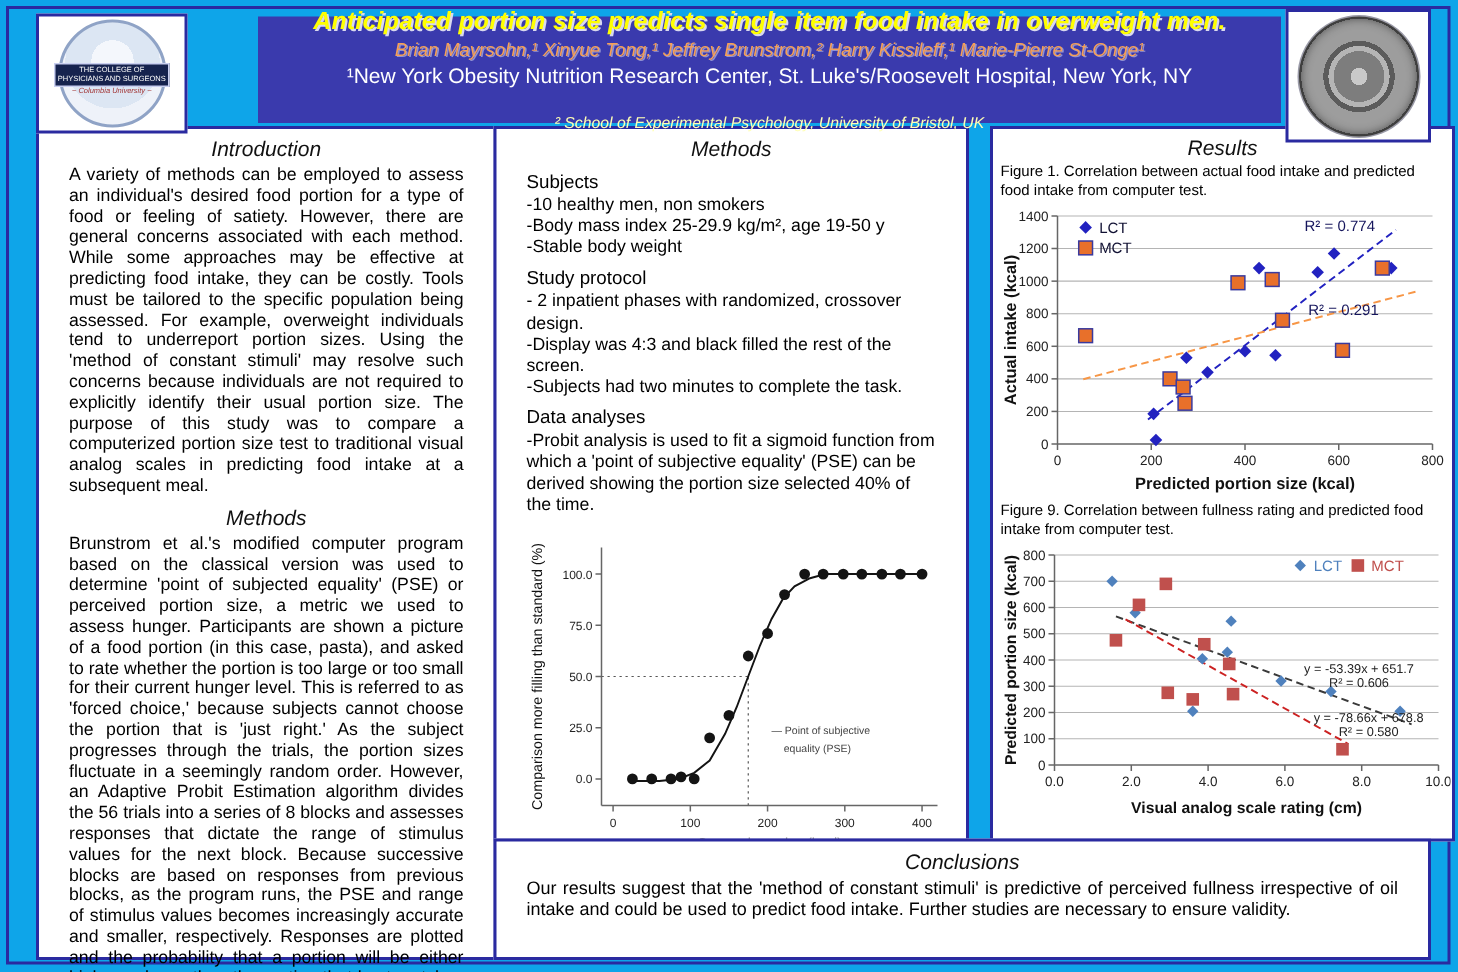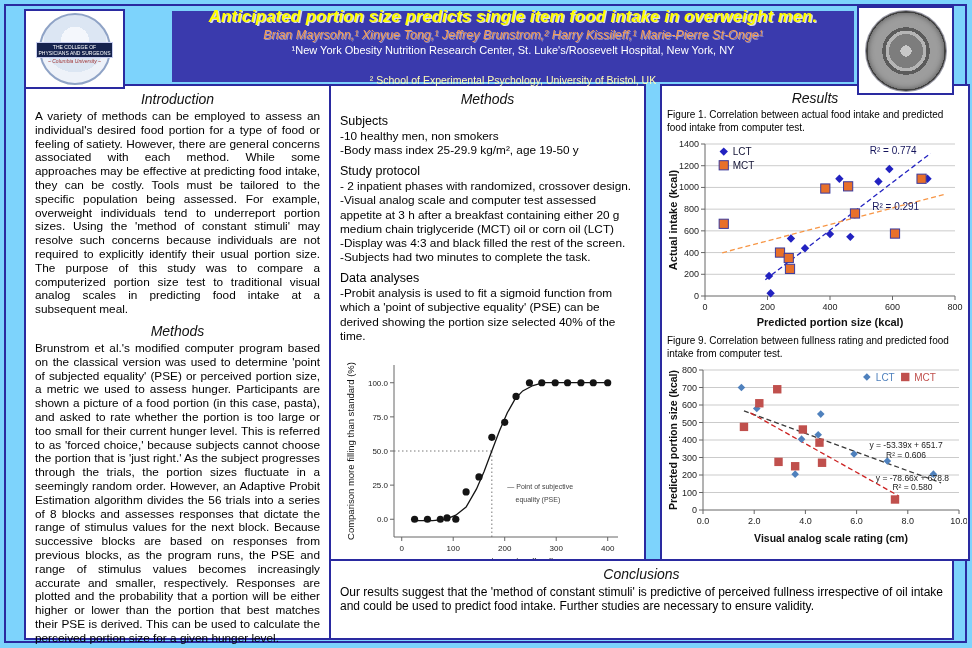--- a/index.html
+++ b/index.html
@@ -1,43 +1,43 @@
 <!DOCTYPE html>
 <html><head>
 <meta charset="utf-8">
 <style>
   *{box-sizing:border-box;margin:0;padding:0}
   html,body{width:972px;height:648px;background:#fff;font-family:"Liberation Sans",sans-serif;overflow:hidden}
-  #poster{position:relative;width:972px;height:648px;background:#7dd3fc}
+  #poster{position:relative;width:972px;height:648px;background:#0ea5e9}
   #frame{position:absolute;left:4px;top:4px;width:963px;height:639px;border:2px solid #2a2aa0}
 
   
   #header-band{position:absolute;left:172px;top:11px;width:682px;height:71px;background:#3a3aad;
     display:flex;flex-direction:column;align-items:center;justify-content:center;text-align:center;z-index:2}
   .title{font-size:16.5px;font-weight:bold;font-style:italic;color:#ffff00;letter-spacing:.2px;
     text-shadow:1.4px 1.4px 0 #d9d9ee}
   .authors{font-size:12.5px;font-style:italic;color:#f5a057;margin-top:2px;text-shadow:1px 1px 0 rgba(255,255,255,.45)}
-  .affil1{font-size:11px;color:#ffffff;margin-top:2px}
-  .affil2{font-size:10.5px;color:#ffffb4;margin-top:18px}
+  .affil1{font-size:14px;color:#ffffff;margin-top:2px}
+  .affil2{font-size:10.5px;font-style:italic;color:#ffffb4;margin-top:18px}
 
   
   .logo-box{position:absolute;background:#fff;border:2px solid #2a2aa0;display:flex;align-items:center;justify-content:center;z-index:3}
   #logo-left{left:24px;top:9px;width:101px;height:80px}
   #logo-right{left:857px;top:6px;width:97px;height:89px}
   .seal-left{width:72px;height:72px;border-radius:50%;position:relative;border:2px solid #8fa3c6;
     background:radial-gradient(circle at 50% 38%,#f4f7fc 0 26%,#dce6f3 26% 58%,#eef2f9 58% 100%)}
   .seal-left .banner{position:absolute;left:-6%;top:40%;width:112%;background:#16234e;color:#fff;
     font-size:5px;line-height:1.2;text-align:center;padding:1px 0;border:1px solid #c9cff0}
   .seal-left .sub{position:absolute;left:0;top:63%;width:100%;text-align:center;font-size:5px;font-style:italic;color:#a23535}
   .seal-right{width:80px;height:80px;border-radius:50%;
     background:radial-gradient(circle,#c9c9c9 0 10%,#7d7d7d 10% 30%,#b5b5b5 30% 36%,#5b5b5b 36% 42%,#9d9d9d 42% 68%,#4c4c4c 68% 76%,#8f8f8f 76% 88%,#6a6a6a 88% 100%);
     box-shadow:inset 0 0 7px #2e2e2e, 0 0 0 1px #9a9aa8}
 
   
-  .box{position:absolute;border:2px solid #2a2aa0;background:#fff;padding:4px 9px;z-index:1}
+  .box{position:absolute;border:2px solid #2a2aa0;background:#fff;padding:4px 20px;z-index:1}
   #col-left{left:24px;top:84px;width:307px;height:556px}
   #col-mid{left:329px;top:84px;width:317px;height:477px}
   #col-right{left:660px;top:84px;width:310px;height:477px;padding:3px 5px}
   #box-conclusions{left:329px;top:559px;width:625px;height:81px}
 
   .h1{text-align:center;font-style:italic;font-size:14px;color:#111;margin:1px 0 3px}
   .body-just{font-size:11.8px;line-height:1.17;text-align:justify;color:#000}
   .body-left{font-size:11.8px;line-height:1.2;color:#000}
   .sub-h{font-size:12.5px;margin:7px 0 1px;color:#000}
   .caption{font-size:10px;line-height:1.25;color:#000;margin:1px 0 2px}
@@ -75,24 +75,24 @@
     <div class="h1" style="margin-top:6px">Methods</div>
     <div class="body-just">Brunstrom et al.'s modified  computer program based on the classical version was used to determine 'point of subjected equality' (PSE) or perceived portion size, a metric we used to assess hunger. Participants are shown a picture of a food portion (in this case, pasta), and asked to rate whether the portion is too large or too small for their current hunger level. This is referred to as 'forced choice,' because subjects cannot choose the portion that is 'just right.' As the subject progresses through the trials, the portion sizes fluctuate in a seemingly random order. However, an Adaptive Probit Estimation algorithm divides the 56 trials into a series of 8 blocks and assesses responses that dictate the range of stimulus values for the next block. Because successive blocks are based on responses from previous blocks, as the program runs, the PSE and range of stimulus values becomes increasingly accurate and smaller, respectively. Responses are plotted and the probability that a portion will be either higher or lower than the portion that best matches their PSE is derived. This can be used to calculate the perceived portion size for a given hunger level.</div>
   </div>
 
   <div class="box" id="col-mid">
     <div class="h1">Methods</div>
 
     <div class="sub-h">Subjects</div>
     <div class="body-left">-10 healthy men, non smokers</div>
     <div class="body-left">-Body mass index 25-29.9 kg/m², age 19-50 y</div>
+    <div class="body-left">-Stable body weight</div>
 
     <div class="sub-h">Study protocol</div>
     <div class="body-left">- 2 inpatient phases with randomized, crossover design.</div>
-    <div class="body-left">-Visual analog scale and computer test assessed appetite at 3 h after a breakfast containing either 20 g medium chain triglyceride (MCT) oil or corn oil (LCT)</div>
     <div class="body-left">-Display was 4:3 and black filled the rest of the screen.</div>
     <div class="body-left">-Subjects had two minutes to complete the task.</div>
 
     <div class="sub-h">Data analyses</div>
     <div class="body-left">-Probit analysis is used to fit a sigmoid function from which a 'point of subjective equality' (PSE) can be derived showing the portion size selected 40% of the time.</div>
 
     <div class="chart-host" id="pse-host" style="width:288px;height:216px">
         <svg width="288" height="216" viewBox="0 0 288 216" style="font-family: &quot;Liberation Sans&quot;, sans-serif;">
           <line x1="50" y1="98" x2="147.83908045977012" y2="98" stroke="#555" stroke-width="0.8" stroke-dasharray="1.5,2.5"></line>
           <line x1="147.83908045977012" y1="184" x2="147.83908045977012" y2="98" stroke="#555" stroke-width="0.8" stroke-dasharray="1.5,2.5"></line>

